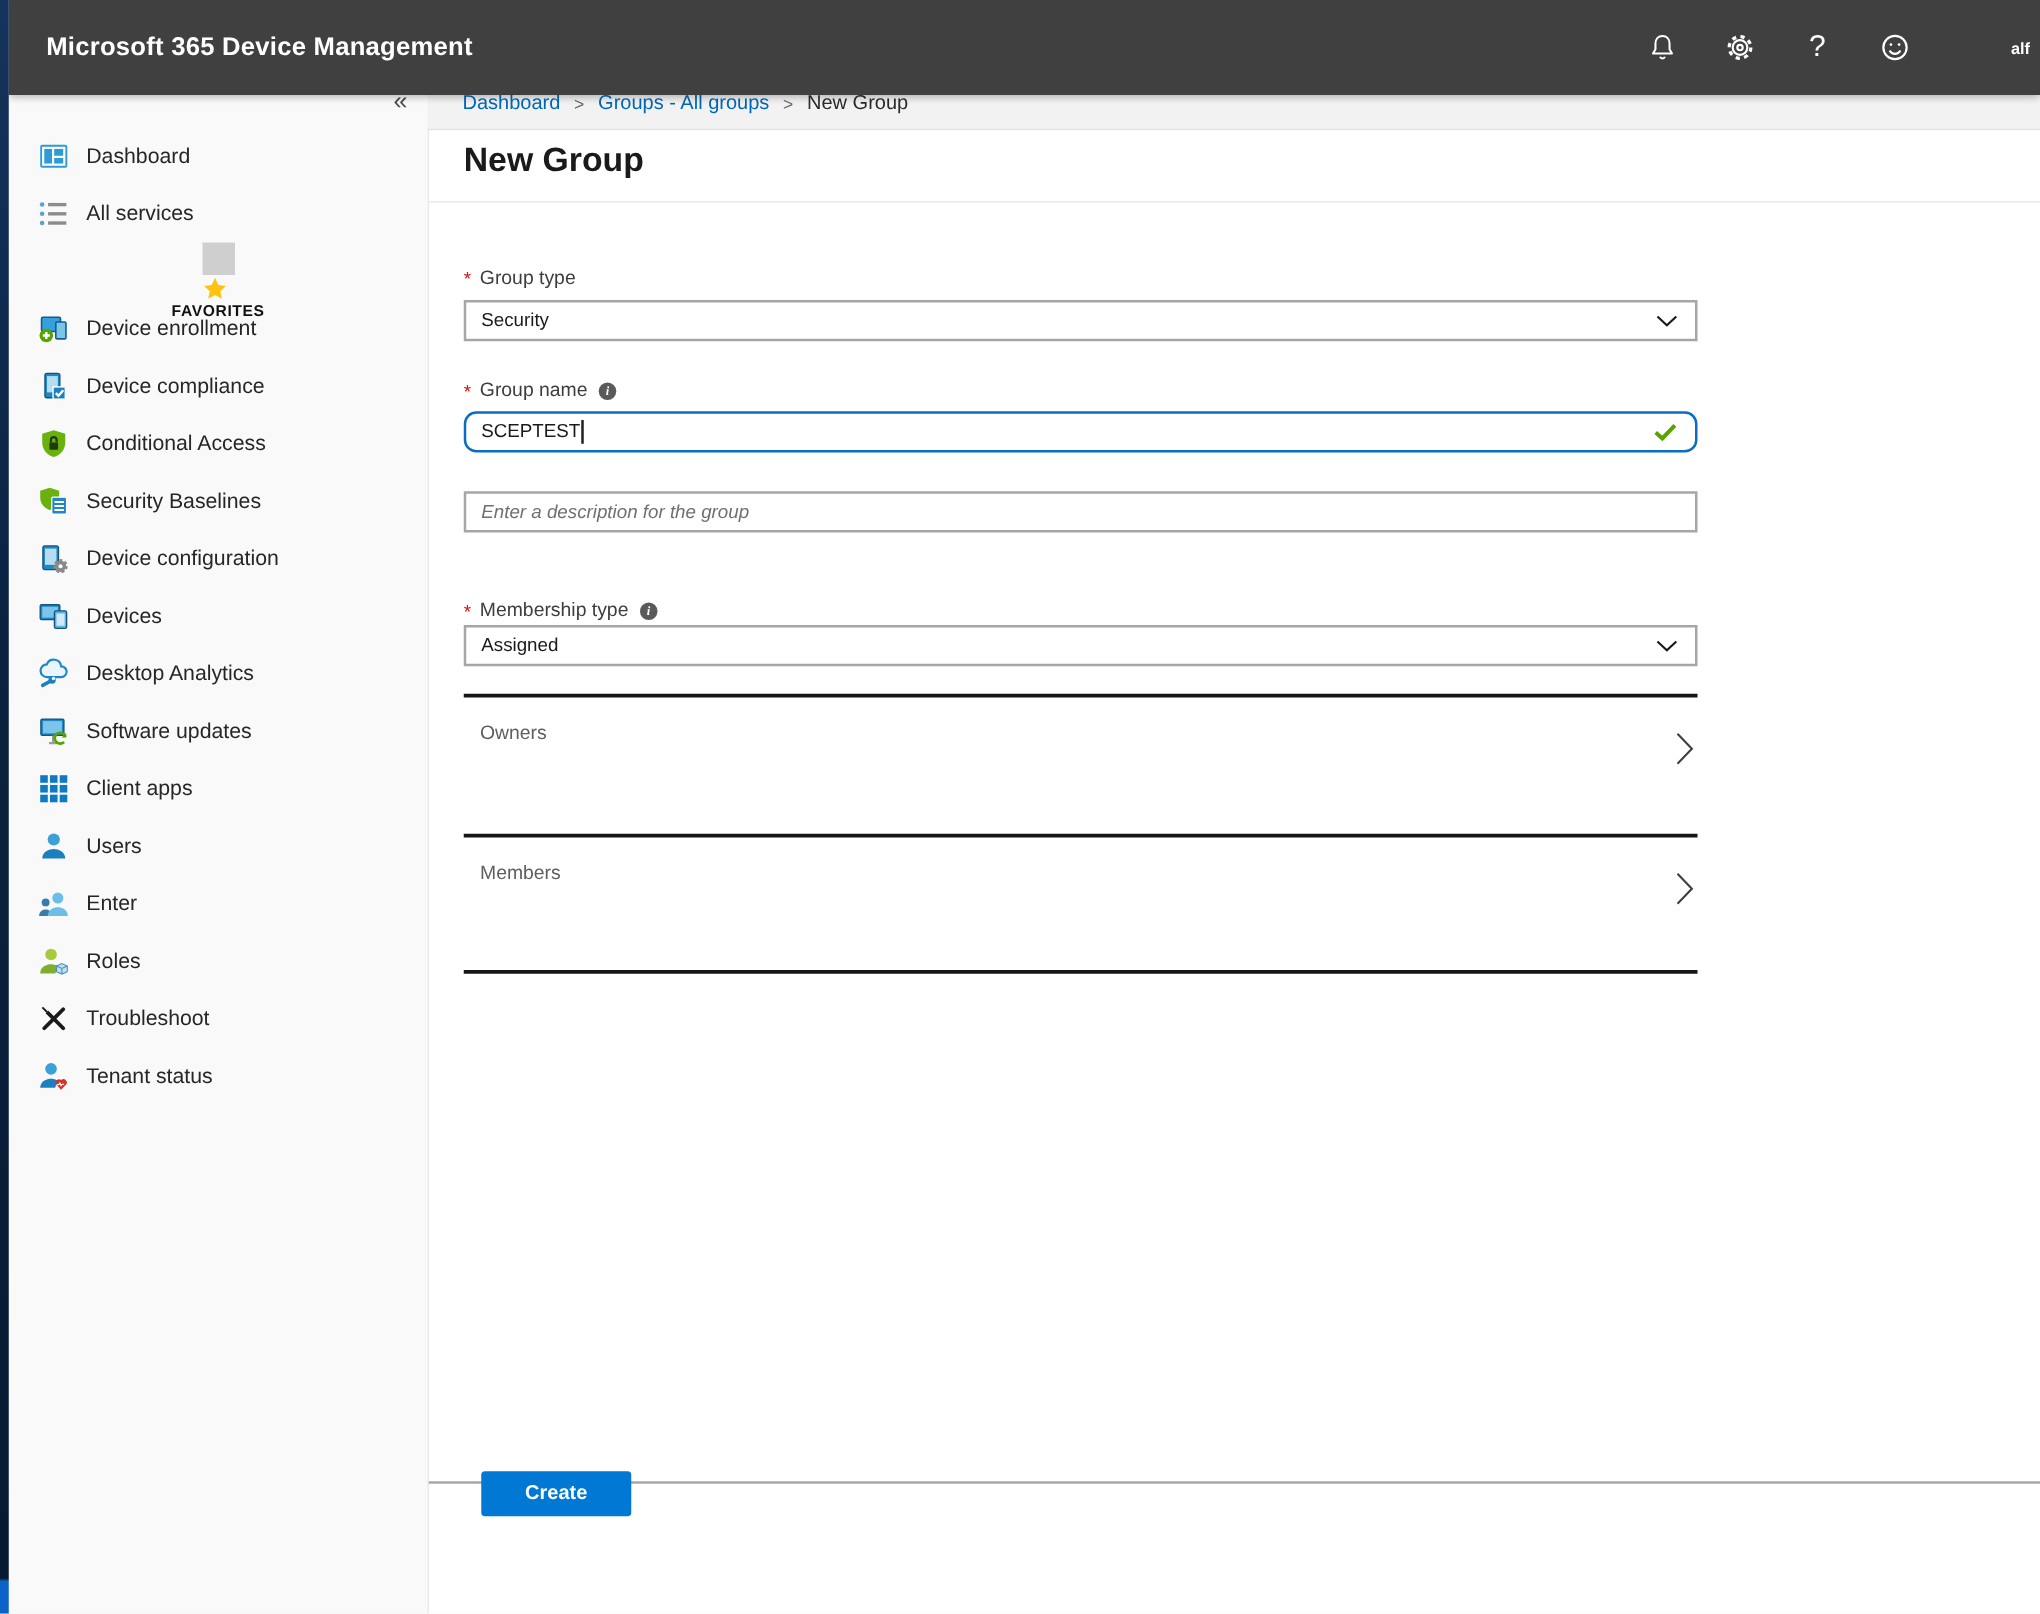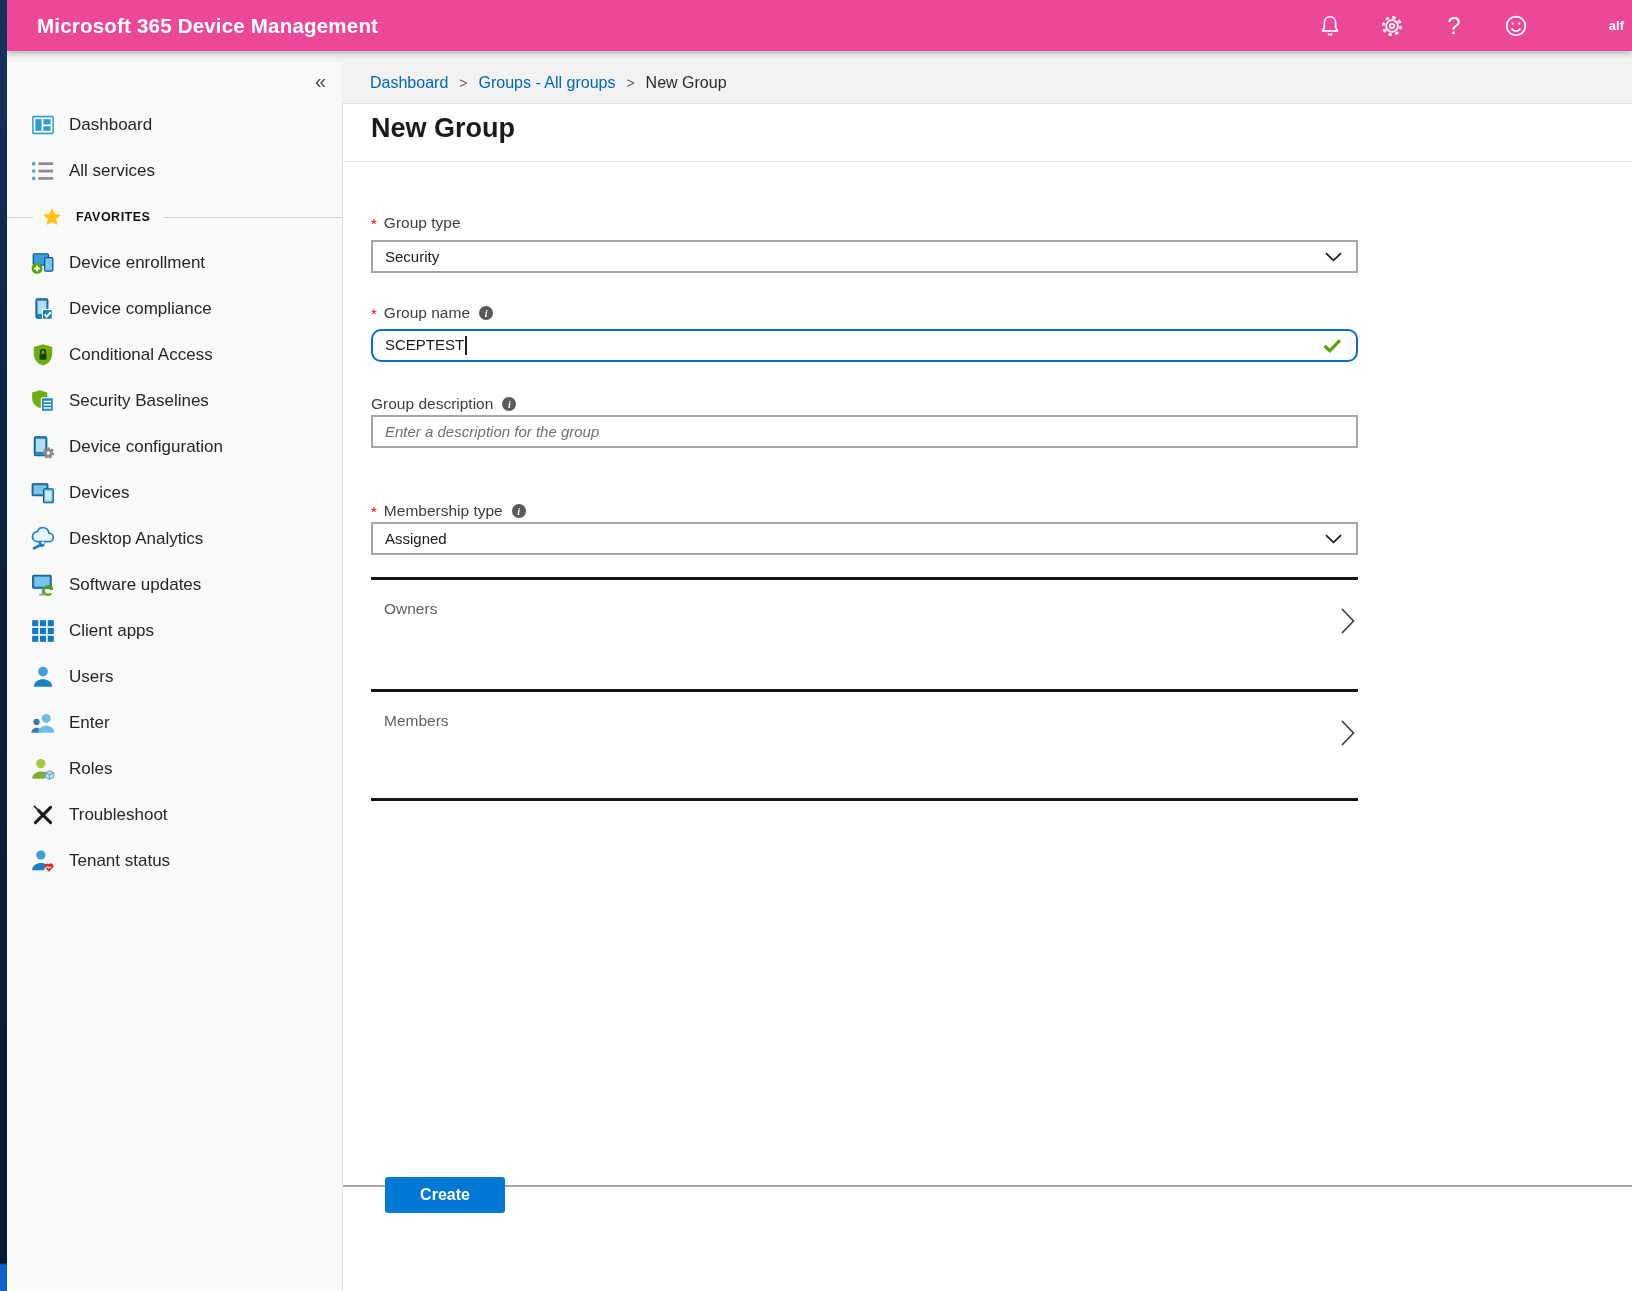--- a/index.html
+++ b/index.html
@@ -4,37 +4,37 @@
 <style>
   html,body{margin:0;padding:0;}
   body{font-family:"Liberation Sans","DejaVu Sans",sans-serif;background:#fff;}
   .root{position:relative;width:1632px;height:1291px;overflow:hidden;background:#f2f2f2;}
 
   
   .leftstrip{position:absolute;left:0;top:0;width:7px;height:100%;
     background:linear-gradient(180deg,#15335c 0%,#0b2240 40%,#081a31 97.8%,#0d62c9 98%,#0d62c9 100%);z-index:8;}
 
   
-  .topbar{position:absolute;left:7px;right:0;top:0;height:51px;background:#ec4899;color:#fff;
+  .topbar{position:absolute;left:7px;right:0;top:0;height:76px;background:#404040;color:#fff;
     display:flex;align-items:center;z-index:6;box-shadow:0 2px 6px rgba(0,0,0,.28);}
   .topbar .title{margin-left:30px;font-size:20.5px;font-weight:700;letter-spacing:.2px;}
   .topbar-right{margin-left:auto;display:flex;align-items:center;gap:36px;padding-right:8px;}
   .tb-icon{width:26px;height:26px;display:flex;align-items:center;justify-content:center;cursor:pointer;}
   .tb-help{font-size:24px;font-weight:400;line-height:1;}
   .tb-user{font-size:13px;font-weight:700;margin-left:44px;white-space:nowrap;cursor:pointer;}
 
   
   .sidebar{position:absolute;left:7px;top:62px;width:335px;bottom:0;background:#f9f9f9;z-index:4;}
   .collapse{position:absolute;top:8px;right:16px;font-size:20px;color:#4a4a4a;cursor:pointer;}
   .nav{padding-top:40px;}
   .nav-item{height:46px;display:flex;align-items:center;padding-left:23px;cursor:pointer;}
   .nav-item .icon{width:26px;height:26px;margin-right:13px;flex:0 0 26px;display:flex;}
   .nav-item .icon svg{width:100%;height:100%;}
   .nav-label{font-size:17px;color:#262626;}
-  .fav-row{height:46px;display:flex;align-items:center;padding-left:0;}
+  .fav-row{height:46px;display:flex;align-items:center;padding-left:0;flex-direction:column;}
   .fav-line{height:1px;background:#cfcfcf;}
   .fav-line.l{width:26px;flex:0 0 26px;}
   .fav-line.r{flex:1;margin-left:14px;}
   .fav-row .icon{width:22px;height:22px;margin:0 13px 0 8px;display:flex;}
   .fav-label{font-size:12.5px;font-weight:700;color:#111;letter-spacing:.5px;}
 
   
   .crumbs{position:absolute;left:342px;top:62px;right:0;height:41px;display:flex;align-items:center;
     padding-left:28px;font-size:16px;gap:11px;z-index:3;}
   .crumb-link{color:#0067b8;cursor:pointer;}
@@ -355,24 +355,20 @@
         <span>Group name</span>
         <span class="info"></span>
       </div>
       <div class="box focus g2">
         <span class="val"><span>SCEPTEST</span><span class="caret"></span></span>
         <svg class="check" viewBox="0 0 18 14">
             <path d="M1.5 7.5L6.5 12 16 2" stroke="#57a300" stroke-width="3" fill="none"></path>
           </svg>
       </div>
 
-      <div class="f-label mb3">
-        <span>Group description</span>
-        <span class="info"></span>
-      </div>
       <div class="box g3">
         <span class="val placeholder">Enter a description for the group</span>
       </div>
 
       <div class="f-label mb3">
         <span class="req">*</span>
         <span>Membership type</span>
         <span class="info"></span>
       </div>
       <div class="box g4">

